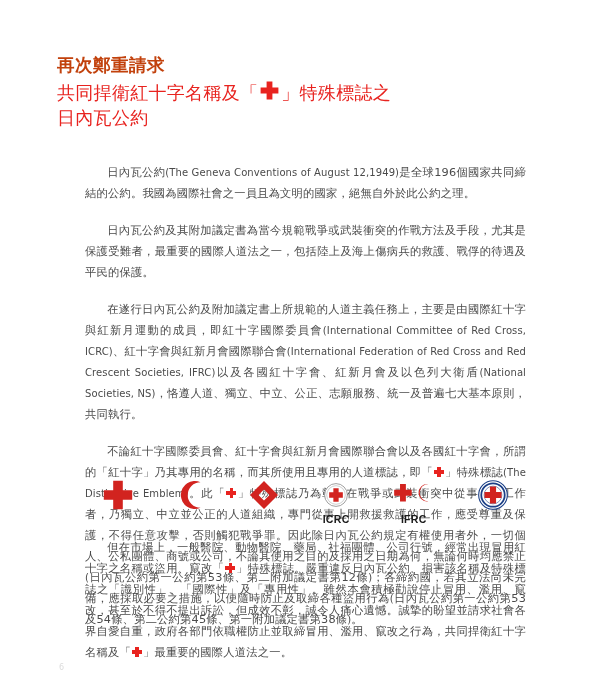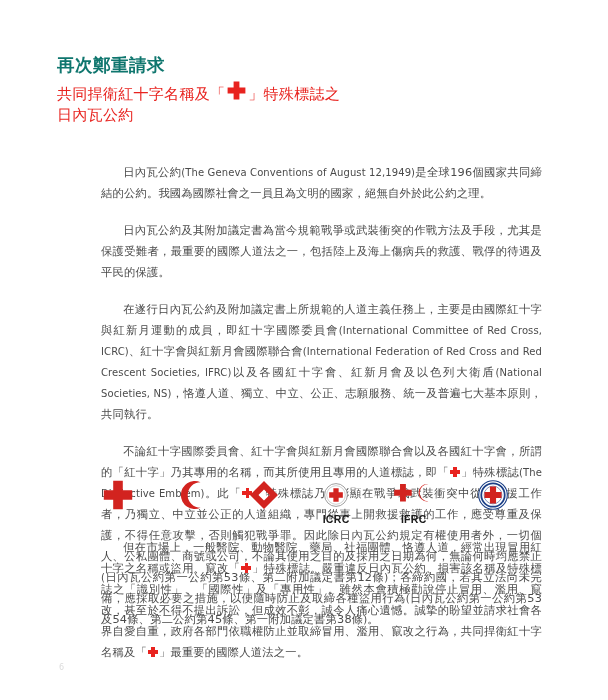--- a/index.html
+++ b/index.html
@@ -25,44 +25,44 @@
   
   .heading-block {
     position: absolute;
     left: 57px;
     top: 55px;
     width: 480px;
   }
   .kicker {
     font-size: 17.5px;
     font-weight: bold;
-    color: #0f766e;
+    color: #c2410c;
     letter-spacing: 0.5px;
     line-height: 1.25;
     margin: 0 0 4px 0;
     white-space: nowrap;
   }
   .headline {
-    font-size: 15px;
+    font-size: 18px;
     font-weight: normal;
     color: #e8231f;
     line-height: 1.32;
     margin: 0;
     letter-spacing: 0.3px;
   }
   .headline .hl-cross {
     display: inline-block;
     vertical-align: -1px;
     margin: 0 2px;
   }
 
   
   .body-block {
     position: absolute;
-    left: 101px;
+    left: 85px;
     top: 162px;
     width: 441px;
   }
   .para {
     font-size: 11.3px;
     line-height: 21px;
     color: #4a4a4a;
     margin: 0 0 0 0;
     text-align: justify;
     text-justify: inter-ideograph;
@@ -225,18 +225,18 @@
           <circle cx="22" cy="22" r="17.2" fill="#ffffff" stroke="#1b3f87" stroke-width="2.6"></circle>
           <circle cx="22" cy="22" r="13" fill="none" stroke="#1b3f87" stroke-width="0.8"></circle>
           <path d="M17.5 9.5 H26.5 V17.5 H34.5 V26.5 H26.5 V34.5 H17.5 V26.5 H9.5 V17.5 H17.5 Z" fill="#d2231f"></path>
         </svg>
       </div>
       <div class="emblem-label"></div>
     </div>
   </div>
 
   <div class="body-block" style="top:537px;">
-    <p class="para"><span class="indent"></span><span>但在市場上，一般醫院、動物醫院、藥局、社福團體、恪遵人道，經常出現冒用紅十字之名稱或盜用、竄改「</span><span class="inline-cross"></span><span>」特殊標誌。嚴重違反日內瓦公約、損害該名稱及特殊標誌之「識別性」、「國際性」及「專用性」。雖然本會積極勸說停止冒用、濫用、竄改，甚至於不得不提出訴訟，但成效不彰，誠令人痛心遺憾。誠摯的盼望並請求社會各界自愛自重，政府各部門依職權防止並取締冒用、濫用、竄改之行為，共同捍衛紅十字名稱及「</span><span class="inline-cross"></span><span>」最重要的國際人道法之一。</span></p>
+    <p class="para"><span class="indent"></span><span>但在市場上，一般醫院、動物醫院、藥局、社福團體、公司行號，經常出現冒用紅十字之名稱或盜用、竄改「</span><span class="inline-cross"></span><span>」特殊標誌。嚴重違反日內瓦公約、損害該名稱及特殊標誌之「識別性」、「國際性」及「專用性」。雖然本會積極勸說停止冒用、濫用、竄改，甚至於不得不提出訴訟，但成效不彰，誠令人痛心遺憾。誠摯的盼望並請求社會各界自愛自重，政府各部門依職權防止並取締冒用、濫用、竄改之行為，共同捍衛紅十字名稱及「</span><span class="inline-cross"></span><span>」最重要的國際人道法之一。</span></p>
   </div>
 
   <div class="folio">6</div>
 
 </div>
 
 </body></html>

